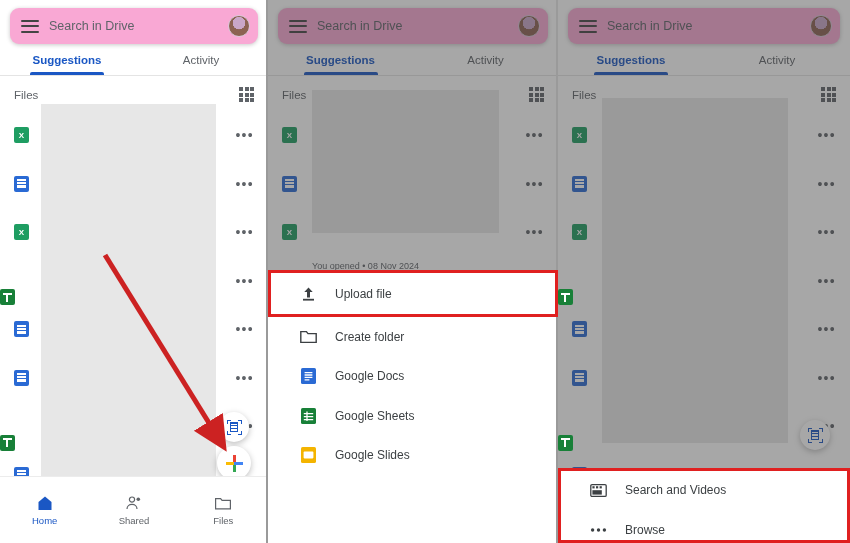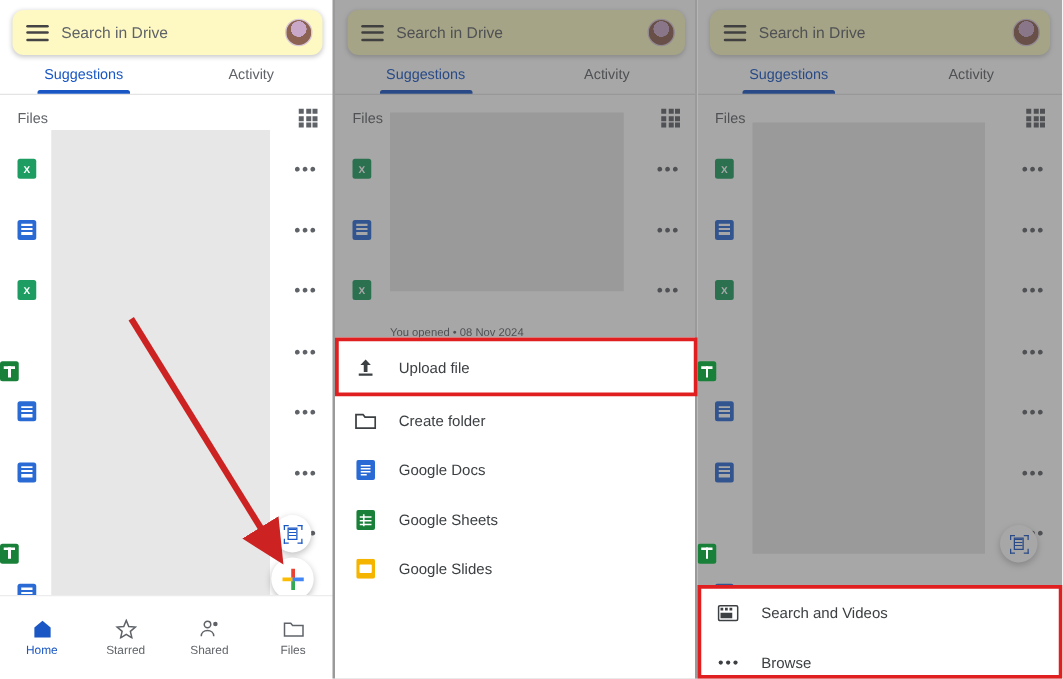--- a/index.html
+++ b/index.html
@@ -8,35 +8,35 @@
   .stage { position:relative; width:850px; height:543px; background:#fff; display:flex; }
 
   
   .panel { position:relative; height:543px; overflow:hidden; background:#fff; flex:0 0 auto; }
   .panel.p1 { width:268px; }
   .panel.p2 { width:290px; }
   .panel.p3 { width:292px; }
   .panel-divider { position:absolute; top:0; bottom:0; width:2px; background:#9a9a9a; z-index:40; }
 
   
-  .searchbar { margin:8px 10px 0 10px; height:36px; background:#fef9c3; border-radius:9px;
+  .searchbar { margin:8px 10px 0 10px; height:36px; background:#f9a8d4; border-radius:9px;
     box-shadow:0 1px 4px rgba(0,0,0,.22); display:flex; align-items:center; padding:0 8px; }
   .hamburger { width:18px; height:13px; display:flex; flex-direction:column; justify-content:space-between;
     margin-right:10px; margin-left:3px; }
   .hamburger i { display:block; height:2px; background:#444; border-radius:1px; }
   .search-text { flex:1; font-size:12.5px; color:#5f6368; }
   .avatar { width:22px; height:22px; border-radius:50%;
     background:radial-gradient(circle at 50% 36%, #c9a7c8 0 38%, #8c6252 39% 100%);
     border:1px solid #d8c8d8; }
 
   
   .tabs { display:flex; height:31px; position:relative; }
   .tab { flex:1; display:flex; align-items:center; justify-content:center;
     font-size:11.5px; color:#5f6368; position:relative; }
-  .tab.active { color:#1a57c4; font-weight:normal; }
+  .tab.active { color:#1a57c4; font-weight:bold; }
   .tab.active::after { content:""; position:absolute; bottom:0; left:50%; transform:translateX(-50%);
     width:74px; height:3px; background:#1a57c4; border-radius:2px 2px 0 0; }
   .tabs-underline { height:1px; background:#e4e4e4; }
 
   
   .files-hdr { display:flex; align-items:center; justify-content:space-between;
     padding:11px 14px 9px 14px; }
   .files-hdr .lbl { font-size:11.5px; color:#5f6368; }
   .grid-icon { display:grid; grid-template-columns:repeat(3,4px); grid-template-rows:repeat(3,4px);
     gap:1.5px; }
@@ -93,21 +93,21 @@
   .bn { flex:1; display:flex; flex-direction:column; align-items:center; gap:4px; }
   .bn span { font-size:9.5px; color:#5f6368; }
   .bn.active span { color:#1a57c4; }
   .bn-ic { width:18px; height:16px; position:relative; }
 
   
   .dim { position:absolute; inset:0; background:rgba(60,60,60,.45); z-index:20; }
 
   
   .sheet { position:absolute; left:0; right:0; bottom:0; background:#fff; z-index:30; }
-  .sheet-item { height:39.5px; display:flex; align-items:center; padding:0 16px; gap:18px; }
+  .sheet-item { height:39.5px; display:flex; align-items:center; padding:0 32px; gap:18px; }
   .sheet-item .mlabel { font-size:12px; color:#3c4043; }
   .mico { width:17px; height:17px; flex:0 0 auto; display:flex; align-items:center; justify-content:center; }
 
   
   .redbox { position:absolute; border:3px solid #e02020; z-index:60; pointer-events:none; }
   .arrow { position:absolute; z-index:61; pointer-events:none; }
 </style>
 </head>
 <body>
 
@@ -204,28 +204,20 @@
     </div>
 
     <div class="botnav">
       <div class="bn active">
         <div class="bn-ic">
           <svg width="18" height="16" viewBox="0 0 18 16">
               <path d="M9 1.5 2.5 7v8h13V7z" fill="#1a57c4"></path>
             </svg>
         </div>
         <span>Home</span>
-      </div>
-      <div class="bn">
-        <div class="bn-ic">
-          <svg width="18" height="16" viewBox="0 0 18 16">
-              <path d="M9 1.3 11 6.2l5.3.4-4 3.5 1.2 5.2L9 12.5 4.5 15.3l1.2-5.2-4-3.5L7 6.2z" fill="none" stroke="#5f6368" stroke-width="1.2"></path>
-            </svg>
-        </div>
-        <span>Starred</span>
       </div>
       <div class="bn">
         <div class="bn-ic">
           <svg width="18" height="16" viewBox="0 0 18 16">
               <circle cx="7" cy="4.6" r="2.6" fill="none" stroke="#5f6368" stroke-width="1.2"></circle>
               <path d="M2 14c0-2.8 2.2-4.6 5-4.6s5 1.8 5 4.6" fill="none" stroke="#5f6368" stroke-width="1.2"></path>
               <circle cx="13.3" cy="4.2" r="1.8" fill="#5f6368"></circle>
             </svg>
         </div>
         <span>Shared</span>

